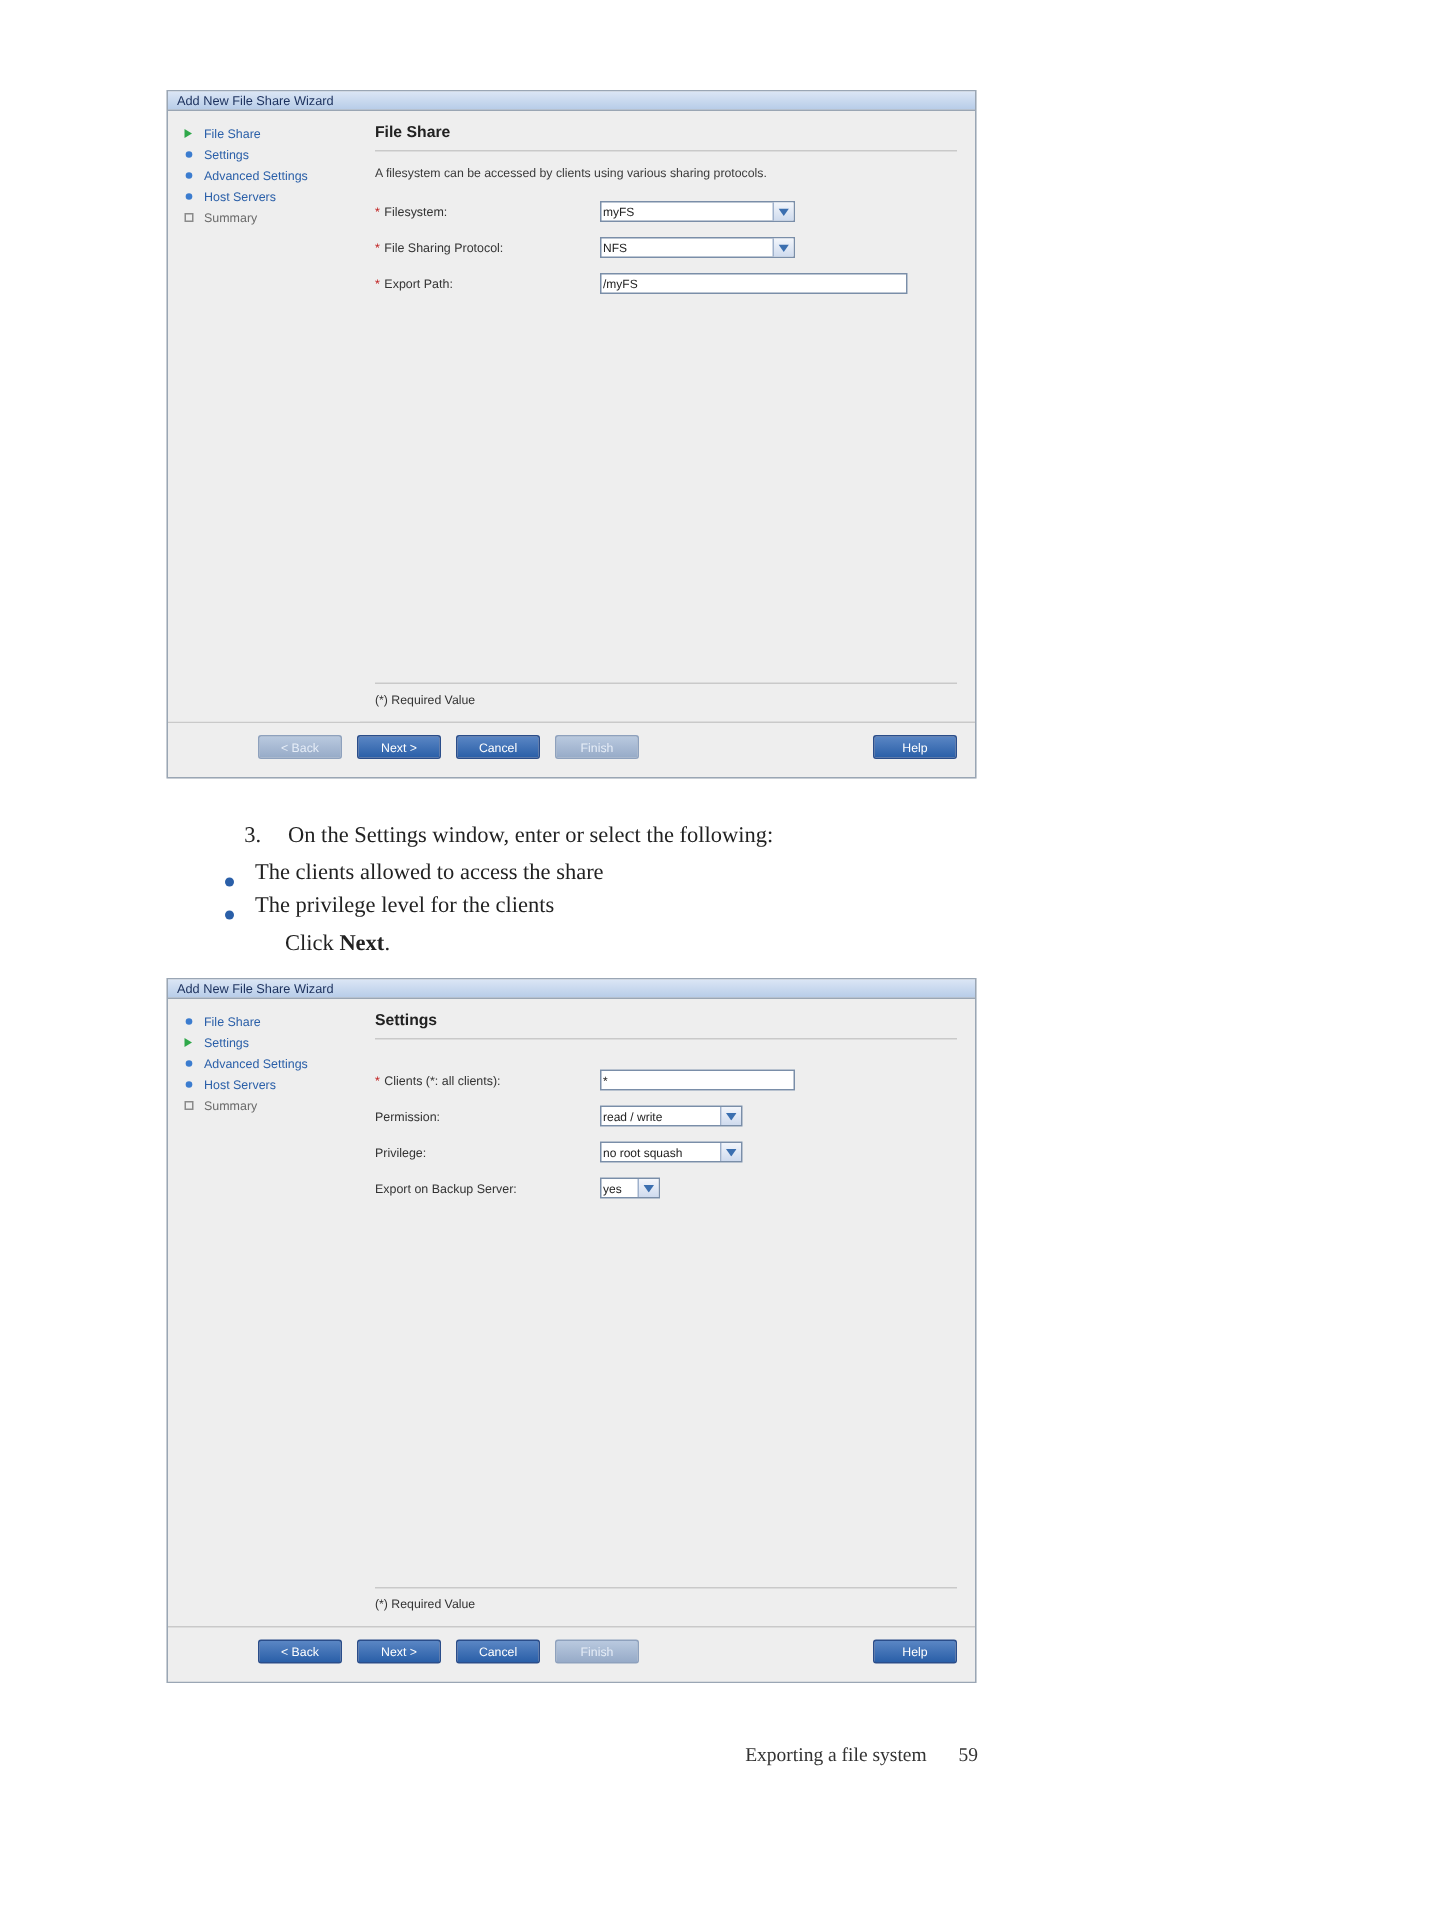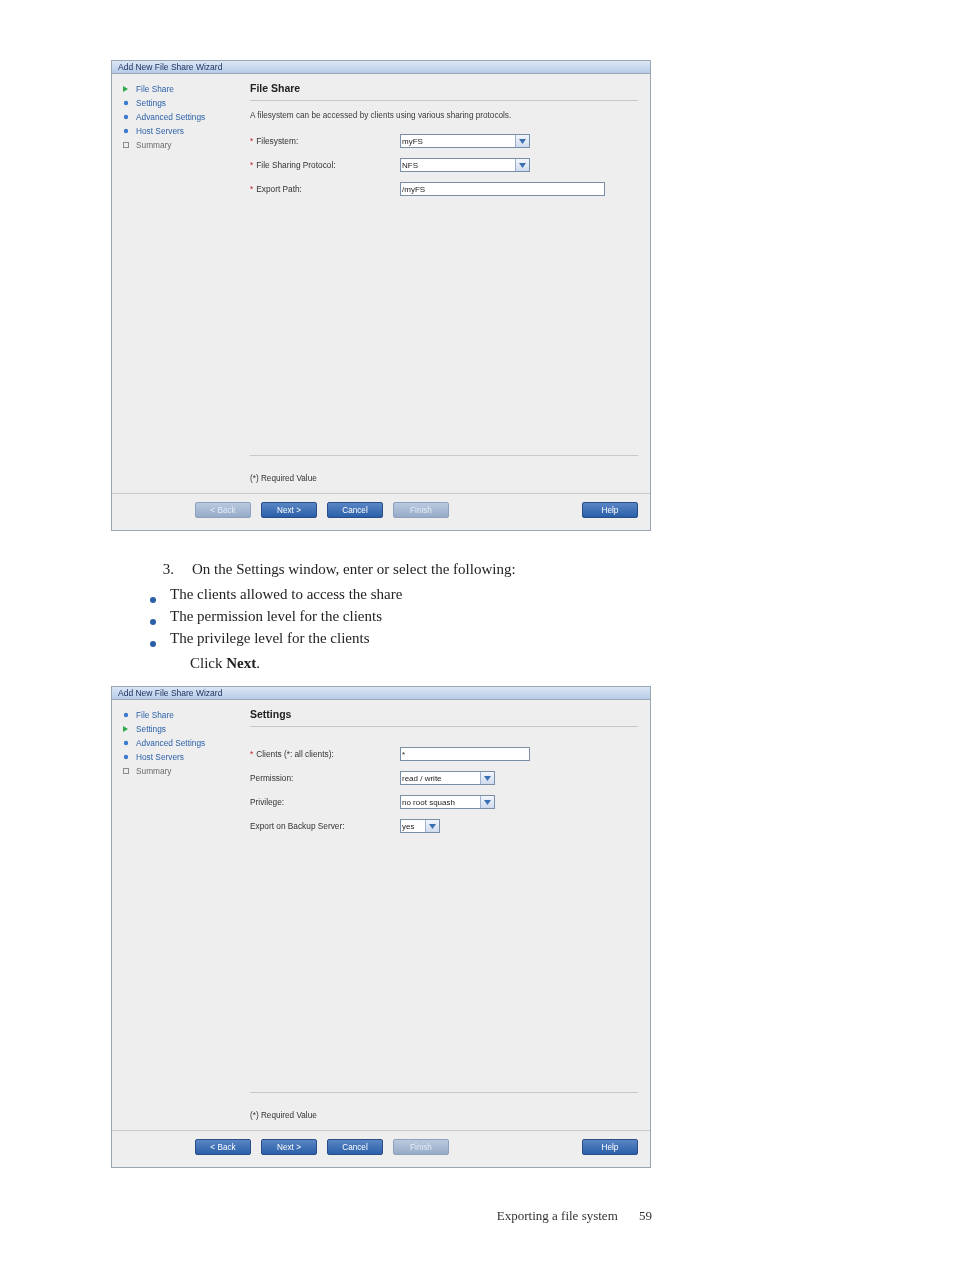--- a/index.html
+++ b/index.html
@@ -88,29 +88,29 @@
     display:flex; align-items:center; justify-content:center;
   }
   .w-a { width: 130px; }
   .w-b { width: 205px; }
   .w-c { width: 95px; }
   .w-d { width: 40px; }
   .required-note {
     font-size: 8.2px;
     color: #333;
     border-top: 1px solid #c9c9c9;
-    padding-top: 18px;
+    padding-top: 6px;
     margin-top: 4px;
   }
   .spacer-tall { height: 245px; }
   .spacer-tall-2 { height: 245px; }
   .wizard-buttons {
     border-top: 1px solid #c9c9c9;
     background: #eeeeee;
-    padding: 8px 12px 12px 83px;
+    padding: 8px 12px 12px 60px;
     display: flex;
     gap: 10px;
   }
   .wbtn {
     min-width: 56px;
     height: 16px;
     border: 1px solid #2a4d8a;
     background: linear-gradient(#5a86c4,#2a5fa8);
     color: #fff;
     font-size: 8.2px;
@@ -267,24 +267,20 @@
       <div class="step-num">3.</div>
       <div class="step-body">On the Settings window, enter or select the following:</div>
     </div>
     <ul class="bullets">
       <li>
           <span class="round-bullet"></span>
           <span>The clients allowed to access the share</span>
         </li>
       <li>
           <span class="round-bullet"></span>
-          <span>The permission level for the clients</span>
-        </li>
-      <li>
-          <span class="round-bullet"></span>
           <span>The privilege level for the clients</span>
         </li>
     </ul>
     <div class="click-next">
       <span>Click </span><span class="bold">Next</span><span>.</span>
     </div>
   </div>
 
   <div class="wizard-shell">
     <div class="wizard-titlebar">

